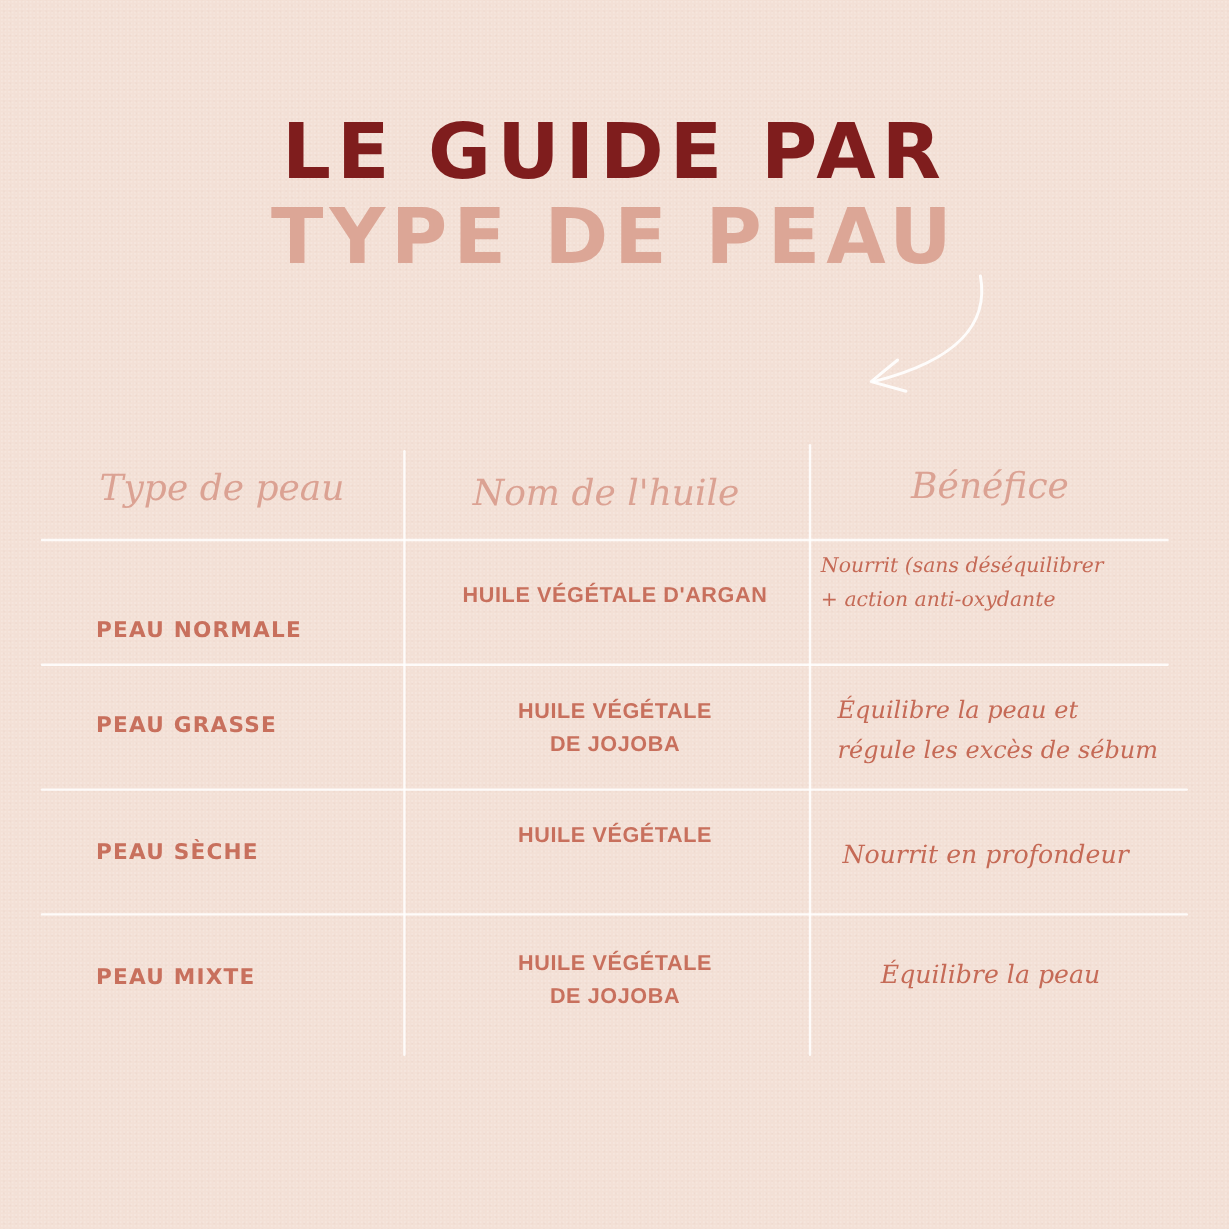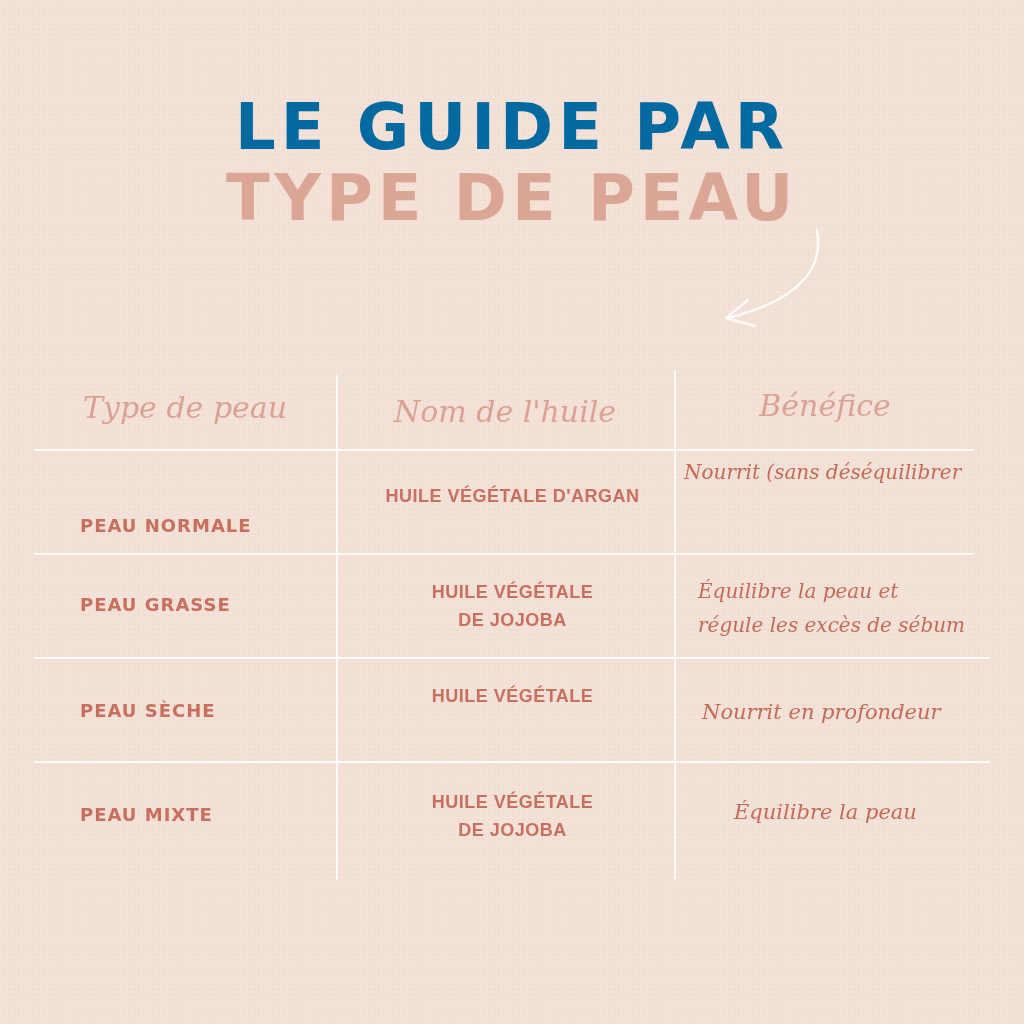--- a/index.html
+++ b/index.html
@@ -27,21 +27,21 @@
       font-family: "DejaVu Sans", sans-serif;
       font-weight: bold;
       letter-spacing: 5px;
       margin: 0;
       white-space: nowrap;
     }
     .title.line1 {
       top: 92px;
       font-size: 64px;
       line-height: 70px;
-      color: #0369a1;
+      color: #7f1d1d;
       transform: scaleX(1.0);
     }
     .title.line2 {
       top: 163px;
       font-size: 64px;
       line-height: 70px;
       color: #dca696;
     }
     .arrow {
       position: absolute;
@@ -134,22 +134,23 @@
 
   <div class="col-header" style="left:40px; width:290px; top:388px;">Type de peau</div>
   <div class="col-header" style="left:340px; width:330px; top:392px;">Nom de l'huile</div>
   <div class="col-header" style="left:680px; width:290px; top:386px;">Bénéfice</div>
 
   <div>
     <div class="cell-skin" style="top:495px;margin-top:20px;">PEAU NORMALE</div>
     <div class="cell-oil" style="top:482px;">
       <span>HUILE VÉGÉTALE D'ARGAN</span>
     </div>
-    <div class="cell-benefit" style="top:458px; font-size:20px; line-height:28px;">
+    <div class="cell-benefit" style="top:458px; font-size:17px; line-height:28px;">
       <span>Nourrit (sans déséquilibrer</span>
+      <span>+ action  anti-oxydante</span>
     </div>
   </div>
 
   <div>
     <div class="cell-skin" style="top:594px;">PEAU GRASSE</div>
     <div class="cell-oil" style="top:578px;">
       <span>HUILE VÉGÉTALE</span>
       <span>DE JOJOBA</span>
     </div>
     <div class="cell-benefit" style="top:574px; left:698px; font-size:20px; line-height:34px;">

